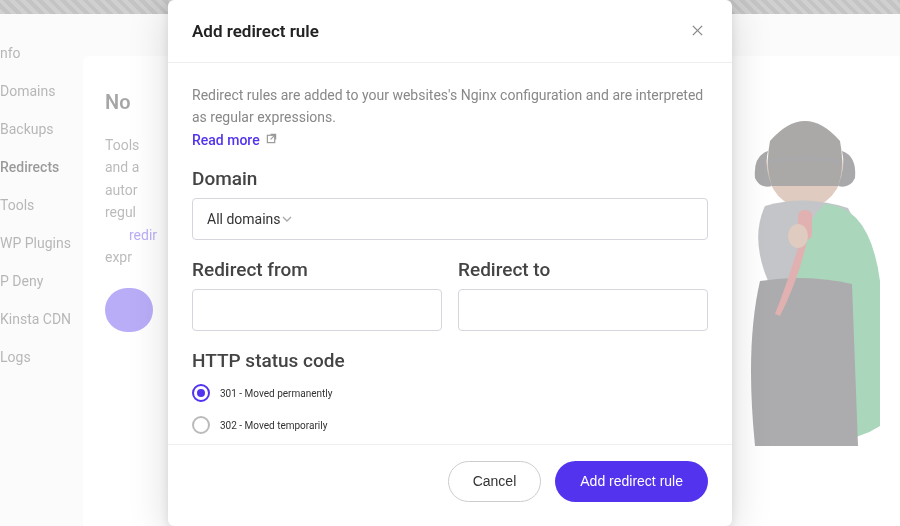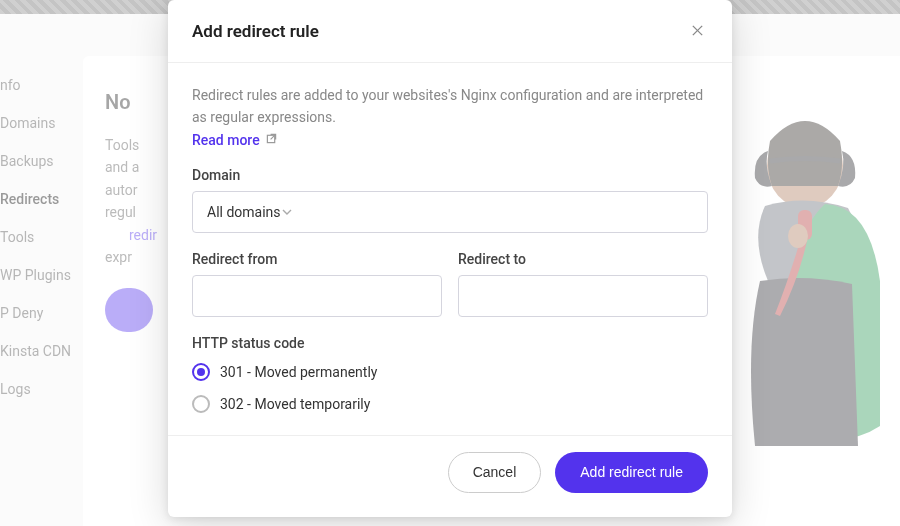--- a/index.html
+++ b/index.html
@@ -7,21 +7,21 @@
       font-family: -apple-system, BlinkMacSystemFont, "Segoe UI", Roboto, Helvetica, Arial, sans-serif;
       width: 900px; height: 526px; overflow: hidden; position: relative;
       background: #f5f5f5;
     }
 
     
     .page { position: absolute; inset: 0; display: flex; }
     .topbar { position: absolute; top: 0; left: 0; right: 0; height: 14px; background: repeating-linear-gradient(45deg,#8a8a8a,#8a8a8a 4px,#6d6d6d 4px,#6d6d6d 8px); z-index: 0;}
 
     .sidebar {
-      width: 83px; flex-shrink: 0; padding-top: 66px; background: transparent;
+      width: 83px; flex-shrink: 0; padding-top: 34px; background: transparent;
     }
     .sidebar-item {
       padding: 11px 2px 11px 0; font-size: 14px; color: #4a4a4a; cursor: pointer;
       white-space: nowrap;
     }
     .sidebar-item.active { color: #000; font-weight: 500; }
 
     .content {
       flex: 1; margin-top: 56px; background: #fff; border-radius: 6px 0 0 0;
       padding: 34px 22px; position: relative;
@@ -61,41 +61,41 @@
     .close-btn { background: none; border: none; color: #888; font-size: 18px; cursor: pointer; line-height: 1; padding: 4px; }
 
     .modal-body {
       padding: 22px 24px 22px 24px; overflow-y: auto;
     }
     .desc { font-size: 14px; color: #888; line-height: 1.55; }
     .read-more { color: #5333ed; font-size: 14px; margin-top: 4px; display: inline-flex; align-items: center; gap: 6px; font-weight: 500; cursor: pointer; }
     .read-more-icon { color: #999; font-size: 11px; }
 
     .form-field { margin-top: 18px; }
-    .form-label { font-size: 14px; color: #444; font-weight: 500; display: block; margin-bottom: 8px; }
+    .form-label { font-size: 19px; color: #444; font-weight: 500; display: block; margin-bottom: 8px; }
 
     .select-wrap {
       display: flex; align-items: center; justify-content: flex-start;
       border: 1px solid #d5d5de; border-radius: 4px; height: 42px;
       padding: 0 14px; cursor: pointer; background: #fff;
     }
     .select-value { font-size: 14px; color: #333; }
     .chevron { color: #aaa; }
 
     .row2 { display: flex; gap: 16px; margin-top: 18px; }
     .row2 .col { flex: 1; }
     .text-input {
       width: 100%; height: 42px; border: 1px solid #d5d5de; border-radius: 4px;
       padding: 0 12px; font-size: 14px; outline: none;
     }
 
     .radio-group { margin-top: 12px; display: flex; flex-direction: column; gap: 14px; }
     .radio-item {
       display: flex; align-items: center; gap: 10px; cursor: pointer;
-      font-size: 14px; color: #333;
+      font-size: 10px; color: #333;
     }
     .radio-circle {
       width: 18px; height: 18px; border-radius: 50%; border: 2px solid #bbb;
       display: flex; align-items: center; justify-content: center; flex-shrink: 0;
     }
     .radio-item.selected .radio-circle { border-color: #5333ed; }
     .radio-dot { width: 8px; height: 8px; border-radius: 50%; background: #5333ed; display: none; }
     .radio-item.selected .radio-dot { display: block; }
 
     .modal-footer {

